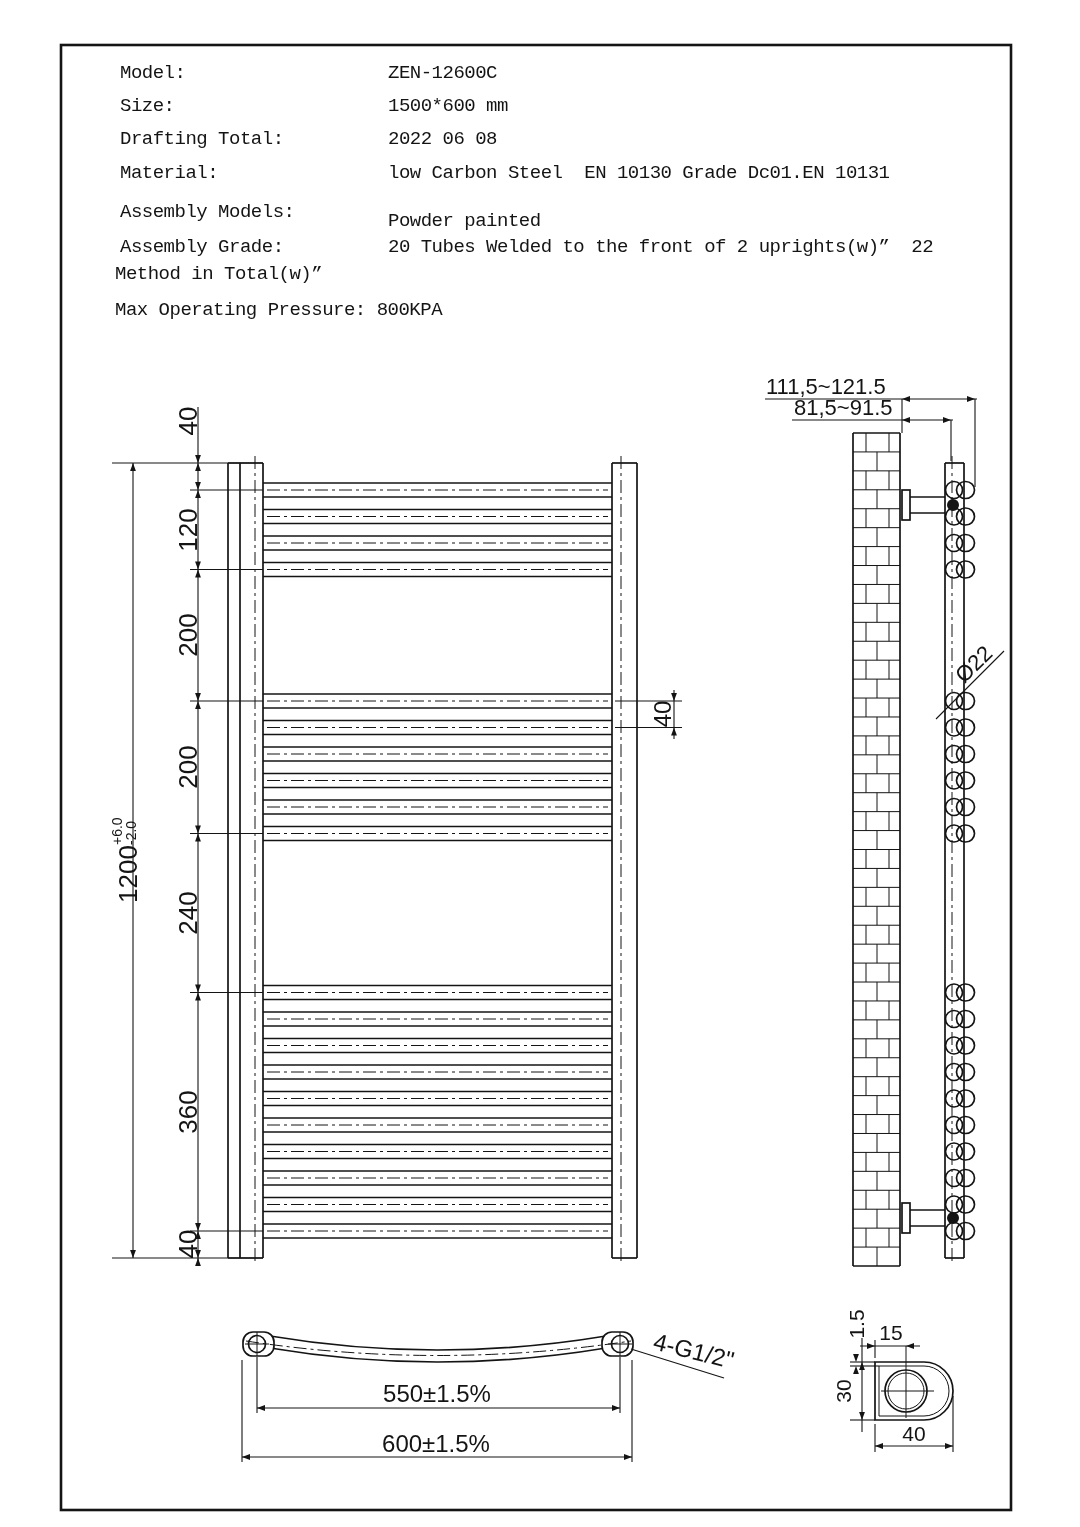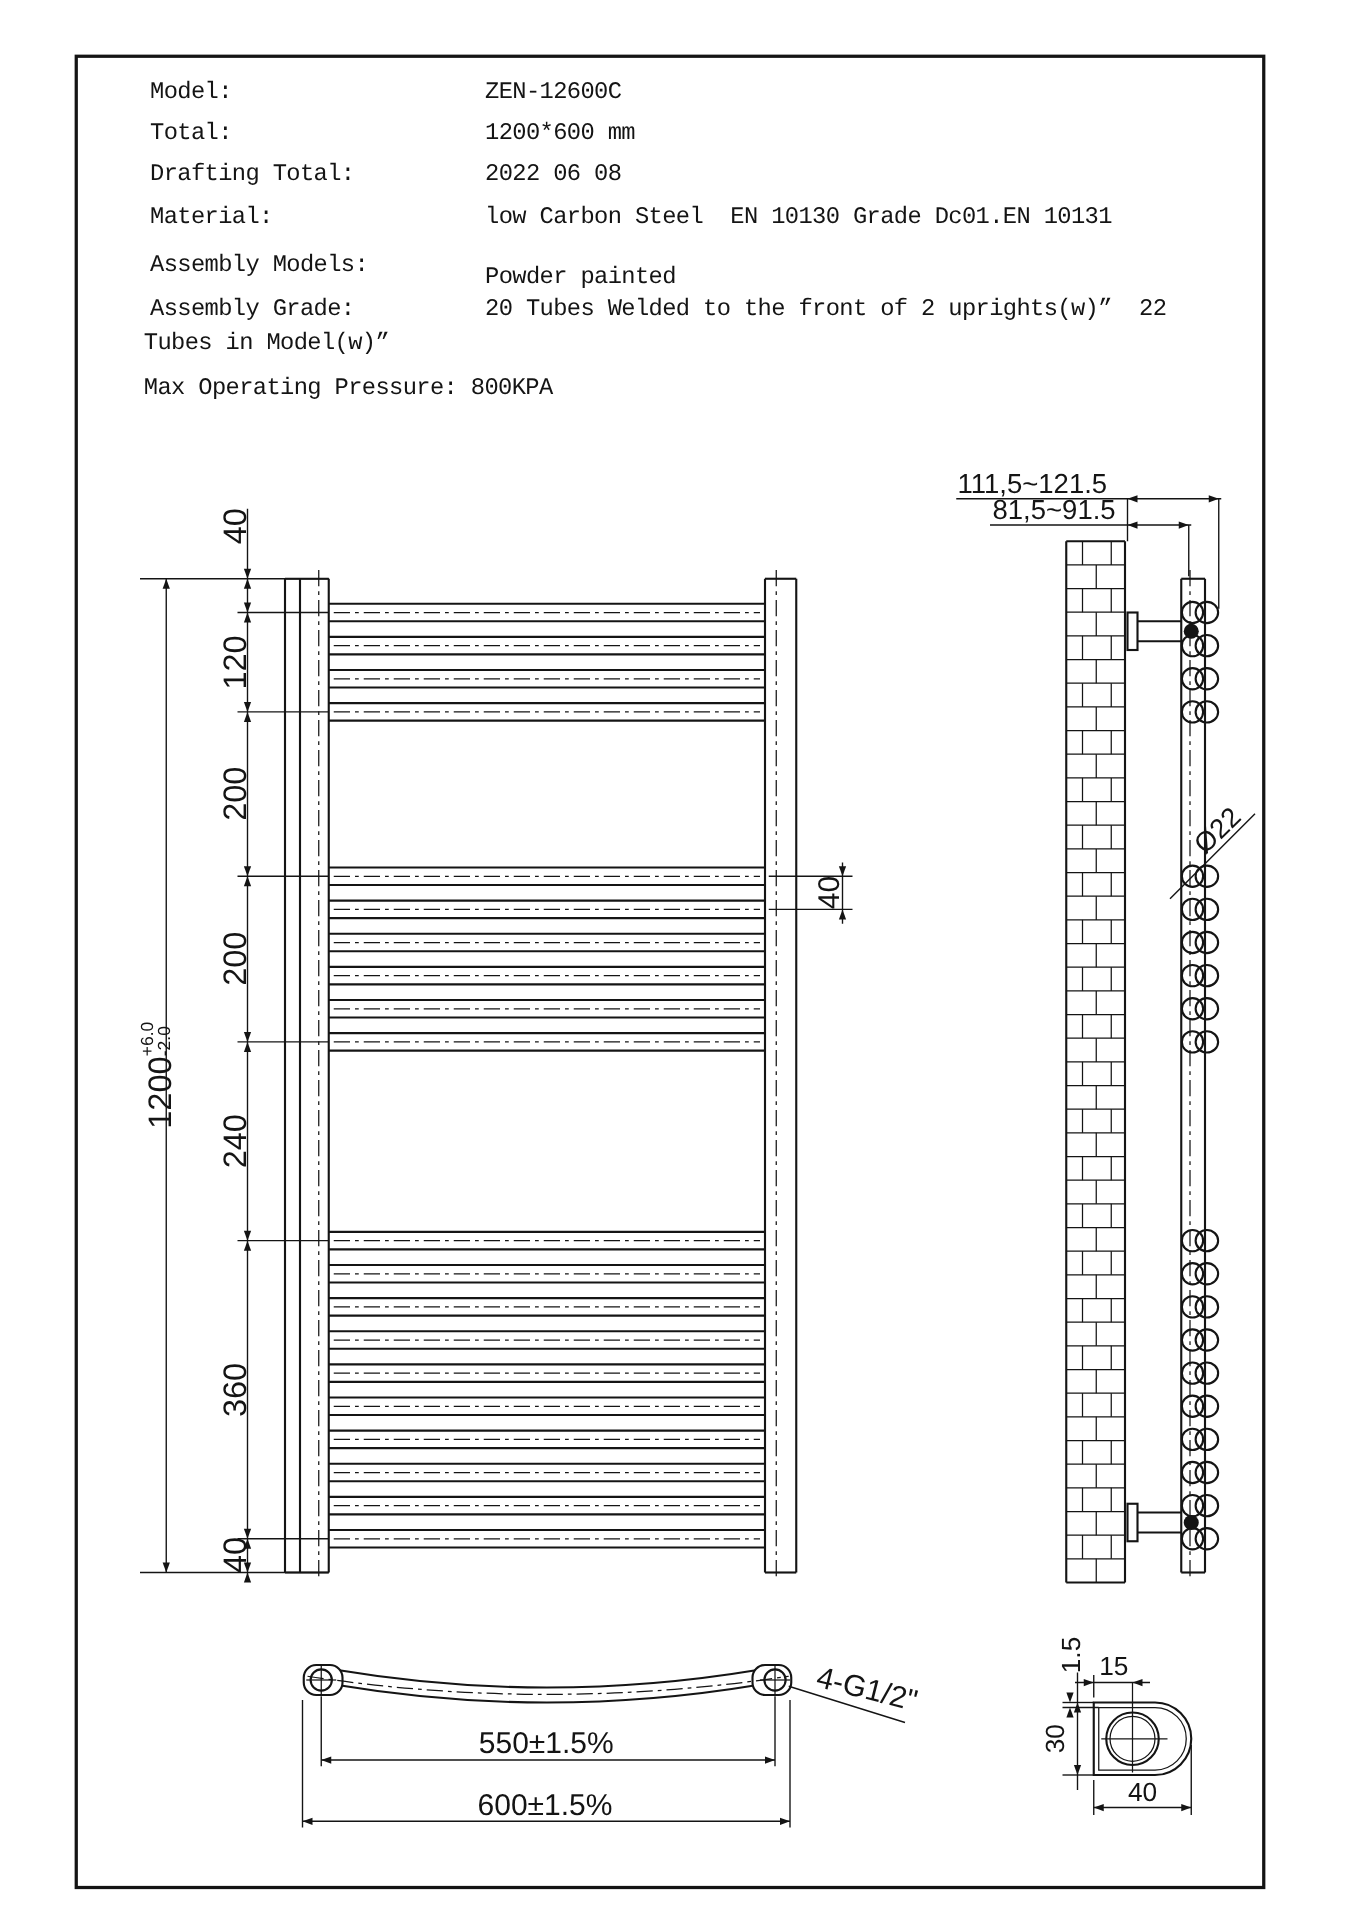--- a/index.html
+++ b/index.html
@@ -24,31 +24,31 @@
   .t-tol{font-size:14px;}
 </style>
 </head>
 <body>
 
 <div class="page">
 
   <div>
     <div class="spec-label" style="left:120px;top:62px">Model:</div>
     <div class="spec-value" style="left:388px;top:62px">ZEN-12600C</div>
-    <div class="spec-label" style="left:120px;top:95px">Total:</div>
-    <div class="spec-value" style="left:388px;top:95px">1200*600 mm</div>
+    <div class="spec-label" style="left:120px;top:95px">Size:</div>
+    <div class="spec-value" style="left:388px;top:95px">1500*600 mm</div>
     <div class="spec-label" style="left:120px;top:128px">Drafting Total:</div>
     <div class="spec-value" style="left:388px;top:128px">2022 06 08</div>
     <div class="spec-label" style="left:120px;top:162px">Material:</div>
     <div class="spec-value" style="left:388px;top:162px">low Carbon Steel  EN 10130 Grade Dc01.EN 10131</div>
     <div class="spec-label" style="left:120px;top:201px">Assembly Models:</div>
     <div class="spec-value" style="left:388px;top:210px">Powder painted</div>
     <div class="spec-label" style="left:120px;top:236px">Assembly Grade:</div>
     <div class="spec-value" style="left:388px;top:236px">20 Tubes Welded to the front of 2 uprights(w)”  22</div>
-    <div class="spec-line" style="left:115px;top:263px">Tubes in Model(w)”</div>
+    <div class="spec-line" style="left:115px;top:263px">Method in Total(w)”</div>
     <div class="spec-line" style="left:115px;top:299px">Max Operating Pressure: 800KPA</div>
   </div>
 
   <svg class="draw" width="1080" height="1527" viewBox="0 0 1080 1527">
     <rect class="border" x="61" y="45" width="950" height="1465"></rect>
 
     <g id="gen">
         <line x1="263" y1="483" x2="612" y2="483" class="obj"></line>
         <line x1="263" y1="497" x2="612" y2="497" class="obj"></line>
         <line x1="267" y1="490" x2="608" y2="490" class="cl"></line>

